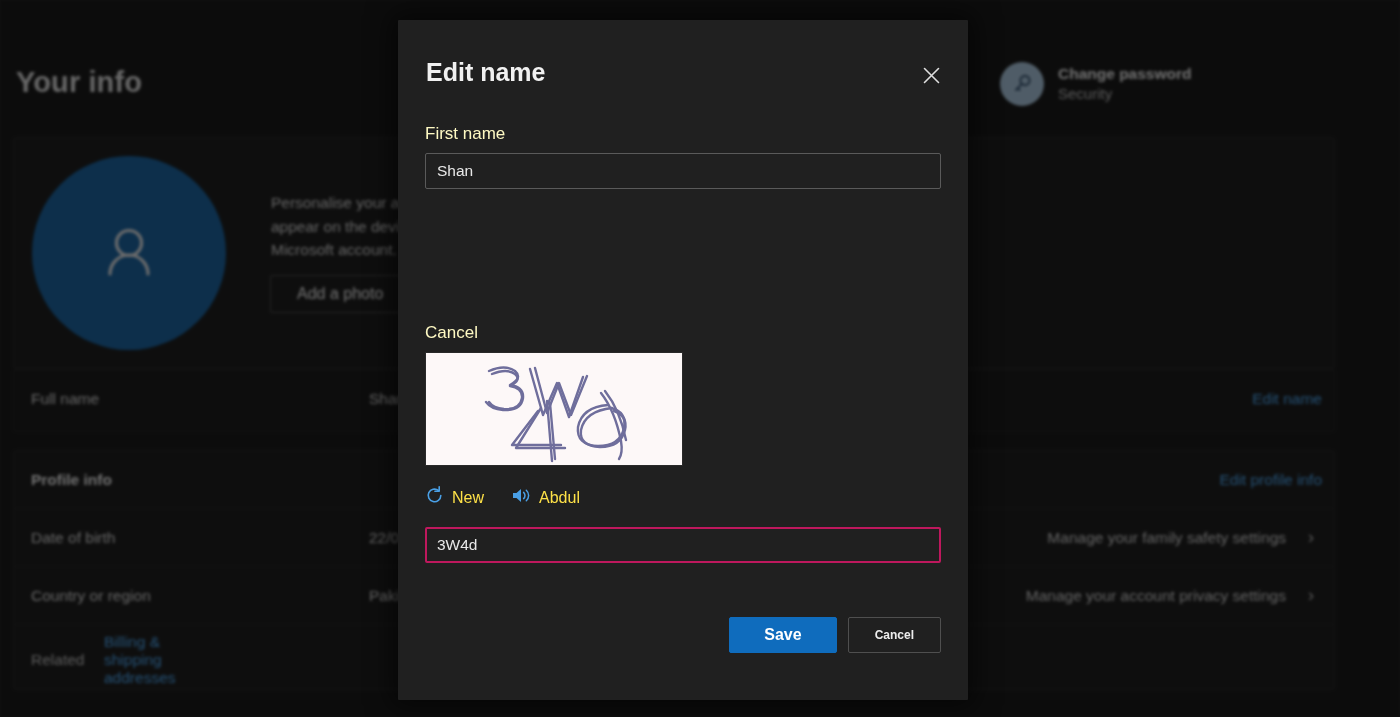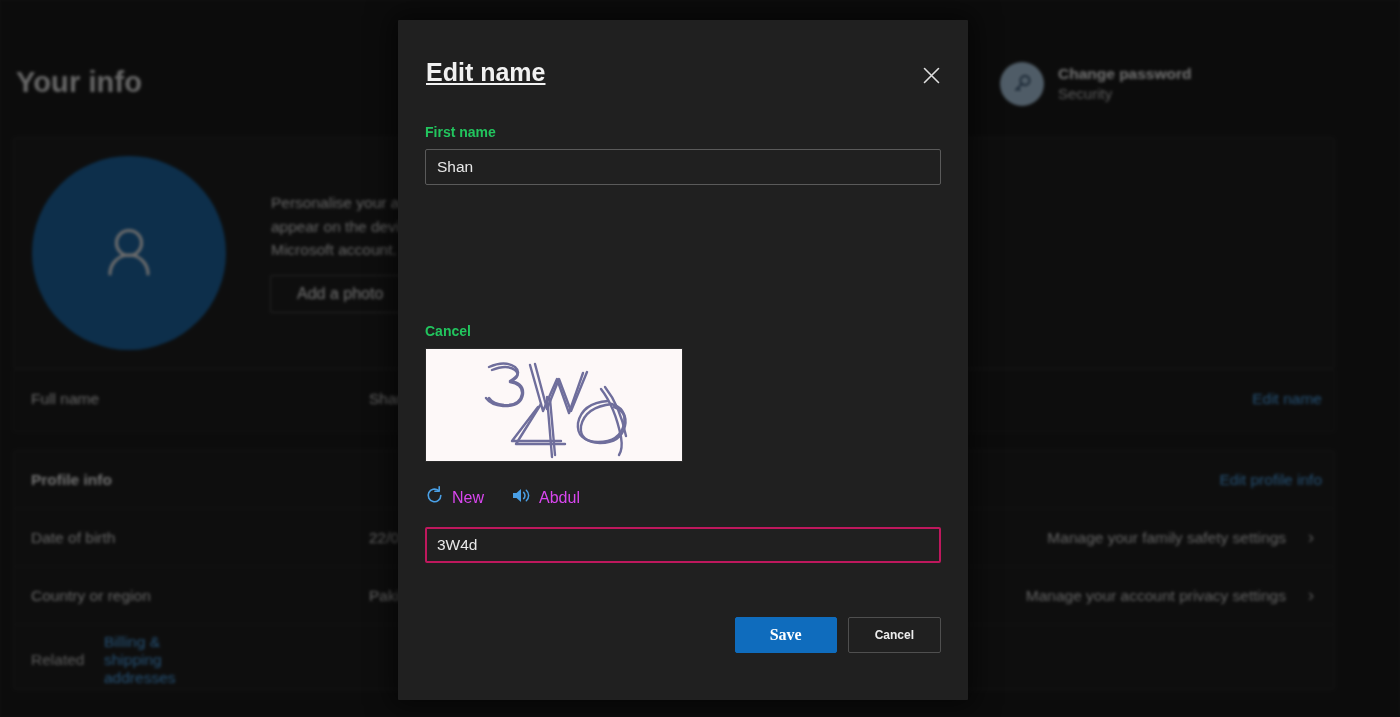--- a/index.html
+++ b/index.html
@@ -85,33 +85,33 @@
   .scrim { position: absolute; inset: 0; background: rgba(0,0,0,0.30); }
   .dialog {
     position: absolute; left: 398px; top: 20px;
     width: 570px; height: 680px;
     background: #202020;
     box-shadow: 0 0 26px 6px rgba(0,0,0,0.55);
     border-radius: 1px;
   }
   .dlg-title {
     position: absolute; left: 28px; top: 38px;
-    font-size: 25px; font-weight: 600; color: #f1f1f1; text-decoration: underline;
+    font-size: 25px; font-weight: 600; color: #f1f1f1;
   }
   .dlg-close {
     position: absolute; right: 18px; top: 36px;
     width: 38px; height: 38px;
     background: transparent; border: none; color: #dedede;
     display: flex; align-items: center; justify-content: center;
     cursor: pointer; font-family: inherit;
   }
 
   .field { position: absolute; left: 27px; width: 516px; }
   .field-label {
-    display: block; font-size: 14px; font-weight: 700; color: #22c55e;
+    display: block; font-size: 17px; font-weight: 400; color: #fef9c3;
     margin-bottom: 9px;
   }
   .text-input {
     width: 100%; height: 36px;
     background: #202020;
     border: 1px solid #5a5a5a;
     color: #e8e8e8; font-size: 15.5px;
     padding: 0 11px; border-radius: 2px;
     font-family: inherit; outline: none;
   }
@@ -129,33 +129,33 @@
     position: relative; width: 258px; height: 114px;
     background: #fdf8f8; border: 1px solid #2a2a2a;
     overflow: hidden;
   }
   .captcha-links {
     position: absolute; left: 27px; top: 466px;
     display: flex; align-items: center; gap: 26px;
   }
   .captcha-link {
     display: flex; align-items: center; gap: 8px;
-    color: #d946ef; font-size: 16px; background: none; border: none;
+    color: #fde047; font-size: 16px; background: none; border: none;
     cursor: pointer; padding: 0; font-family: inherit;
   }
 
   .dlg-actions {
     position: absolute; right: 27px; bottom: 47px;
     display: flex; gap: 11px;
   }
   .btn-primary {
     background: #0f6cbd; border: 1px solid #0f6cbd; color: #ffffff;
     font-size: 16px; font-weight: 600;
     padding: 0 34px; height: 36px; border-radius: 2px;
-    cursor: pointer; font-family: Liberation Serif, serif;
+    cursor: pointer; font-family: Liberation Sans, sans-serif;
   }
   .btn-secondary {
     background: transparent; border: 1px solid #4f4f4f; color: #ededed;
     font-size: 12px; font-weight: 600;
     padding: 0 26px; height: 36px; border-radius: 2px;
     cursor: pointer; font-family: inherit;
   }
 </style>
 </head>
 <body>

